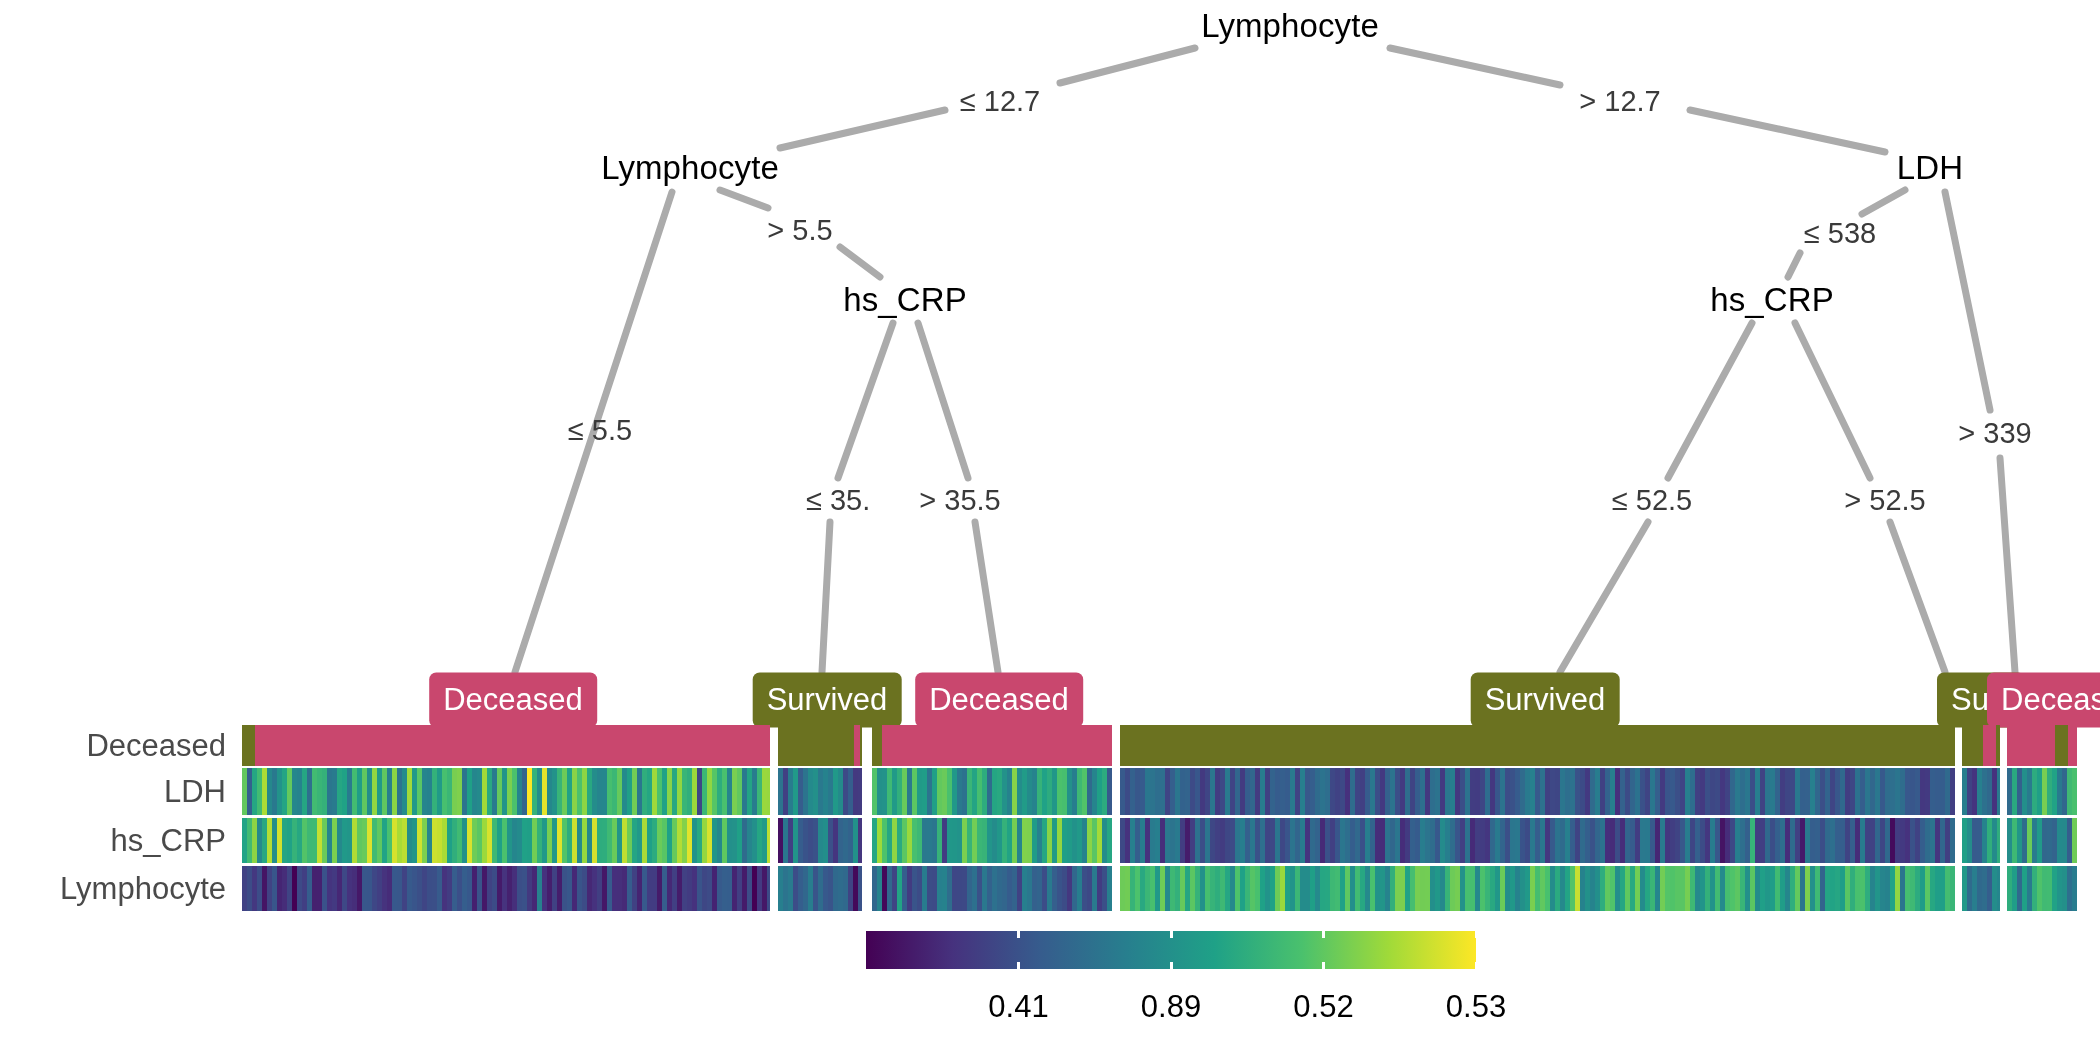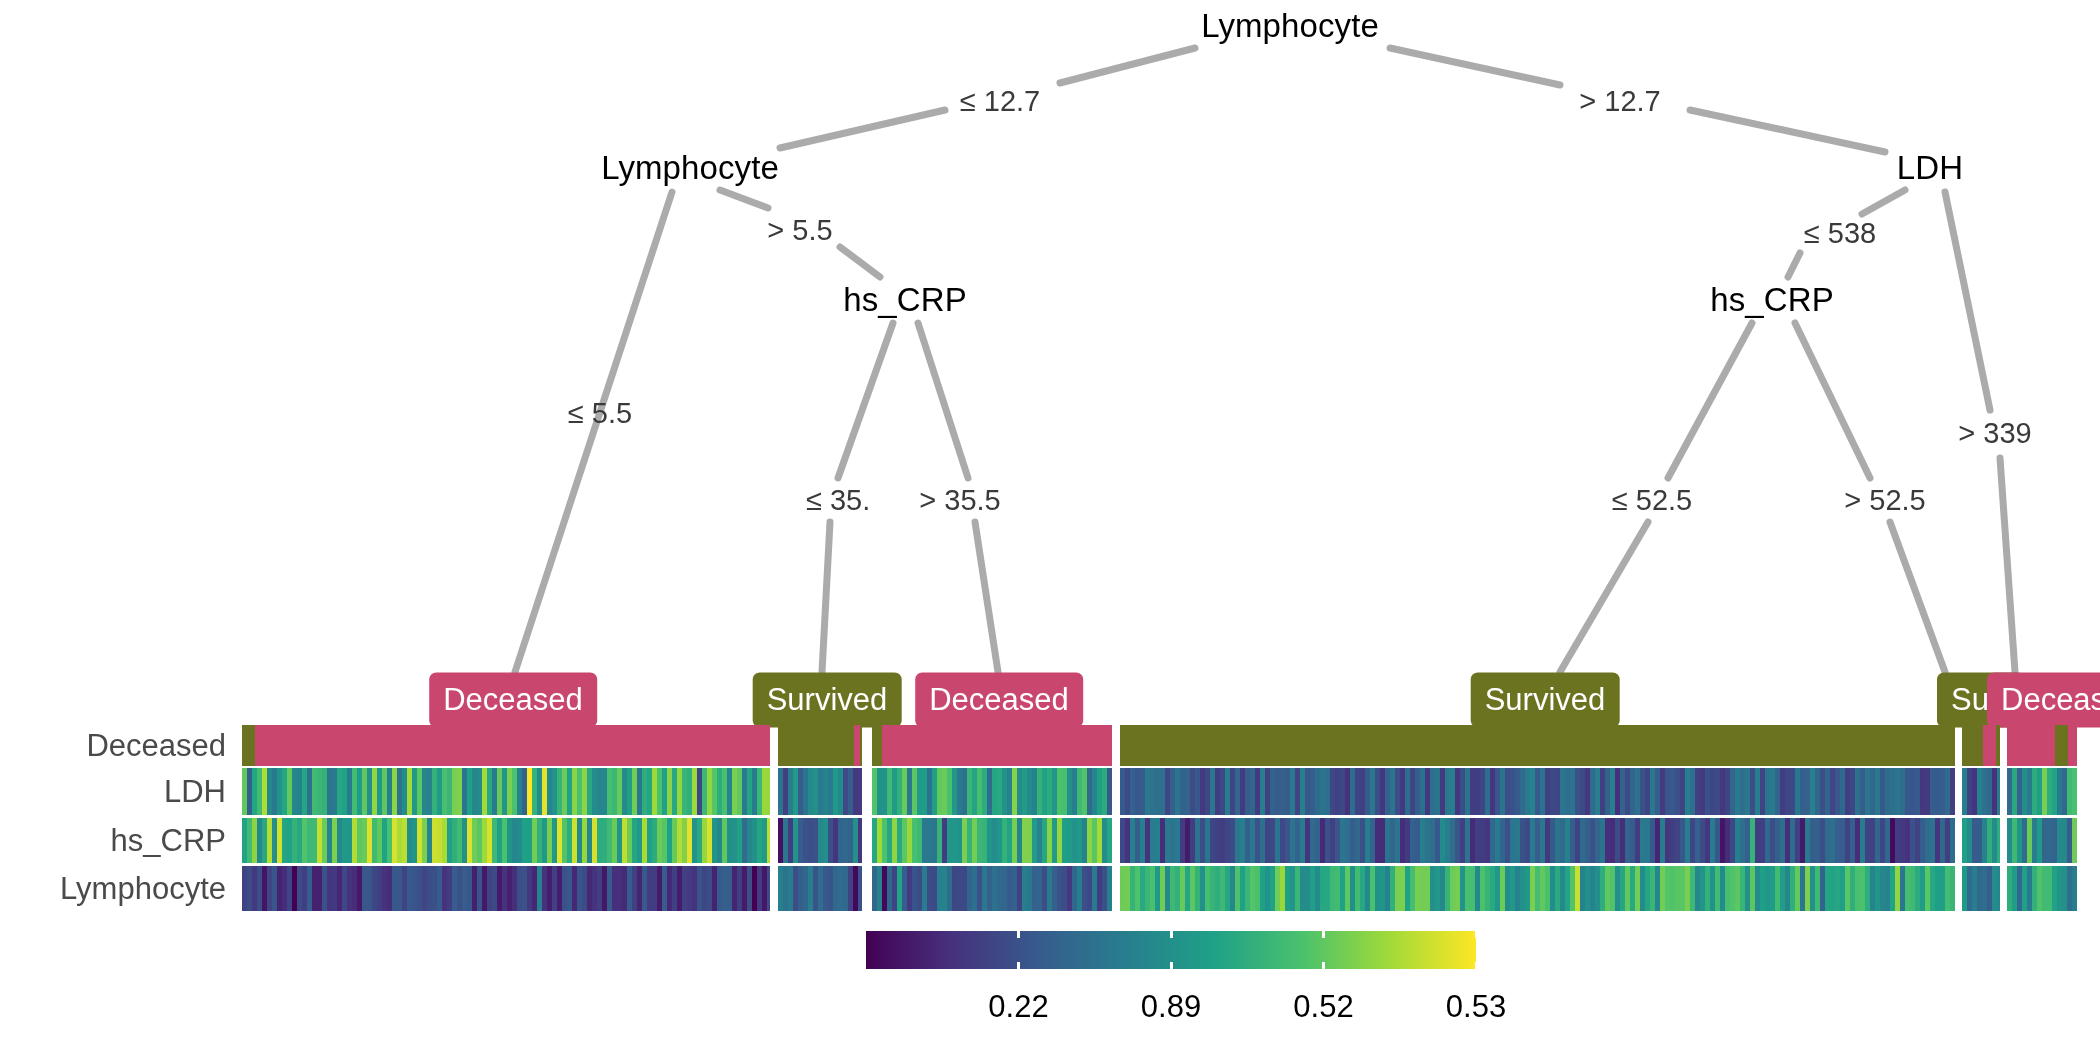--- a/index.html
+++ b/index.html
@@ -75,21 +75,21 @@
   <div id="node-layer">
       <div class="node-label" style="left: 1290px; top: 26px;">Lymphocyte</div>
       <div class="node-label" style="left: 690px; top: 168px;">Lymphocyte</div>
       <div class="node-label" style="left: 1930px; top: 168px;">LDH</div>
       <div class="node-label" style="left: 905px; top: 300px;">hs_CRP</div>
       <div class="node-label" style="left: 1772px; top: 300px;">hs_CRP</div>
     </div>
   <div id="edgelabel-layer">
       <div class="edge-label" style="left: 1000px; top: 101px;">≤ 12.7</div>
       <div class="edge-label" style="left: 1620px; top: 101px;">&gt; 12.7</div>
-      <div class="edge-label" style="left: 600px; top: 413px;">≤ 5.5</div>
+      <div class="edge-label" style="left: 600px; top: 430px;">≤ 5.5</div>
       <div class="edge-label" style="left: 800px; top: 230px;">&gt; 5.5</div>
       <div class="edge-label clip" style="left: 806px; top: 500px; width: 64px;">≤ 35.5</div>
       <div class="edge-label" style="left: 960px; top: 500px; text-align: center;">&gt; 35.5</div>
       <div class="edge-label" style="left: 1840px; top: 233px;">≤ 538</div>
       <div class="edge-label" style="left: 1995px; top: 433px;">&gt; 339</div>
       <div class="edge-label" style="left: 1652px; top: 500px;">≤ 52.5</div>
       <div class="edge-label" style="left: 1885px; top: 500px;">&gt; 52.5</div>
     </div>
   <div id="leaf-layer">
       <div class="leaf leaf-deceased" style="left: 513px; top: 700px;">Deceased</div>
@@ -1238,21 +1238,21 @@
         <div class="hm-cell" style="left: 55px; width: 5px; background: rgb(35, 144, 138);"></div>
         <div class="hm-cell" style="left: 60px; width: 5px; background: rgb(46, 111, 142);"></div>
         <div class="hm-cell" style="left: 65px; width: 5px; background: rgb(40, 124, 142);"></div>
       </div>
     </div>
 
   <div id="legend-layer">
       <div class="cbar" style="left: 866px; top: 931px; width: 610px; height: 38px; background: linear-gradient(to right, rgb(68, 1, 84), rgb(70, 50, 126), rgb(54, 92, 141), rgb(39, 127, 142), rgb(31, 161, 135), rgb(74, 193, 109), rgb(160, 218, 57), rgb(253, 231, 37));"></div>
       <div class="cbar-tick" style="left: 1017px; top: 931px; height: 7px;"></div>
       <div class="cbar-tick" style="left: 1017px; top: 962px; height: 7px;"></div>
-      <div class="cbar-lab" style="left: 1018.5px; top: 989px;">0.22</div>
+      <div class="cbar-lab" style="left: 1018.5px; top: 989px;">0.41</div>
       <div class="cbar-tick" style="left: 1169.5px; top: 931px; height: 7px;"></div>
       <div class="cbar-tick" style="left: 1169.5px; top: 962px; height: 7px;"></div>
       <div class="cbar-lab" style="left: 1171px; top: 989px;">0.89</div>
       <div class="cbar-tick" style="left: 1322px; top: 931px; height: 7px;"></div>
       <div class="cbar-tick" style="left: 1322px; top: 962px; height: 7px;"></div>
       <div class="cbar-lab" style="left: 1323.5px; top: 989px;">0.52</div>
       <div class="cbar-tick" style="left: 1474.5px; top: 931px; height: 7px;"></div>
       <div class="cbar-tick" style="left: 1474.5px; top: 962px; height: 7px;"></div>
       <div class="cbar-lab" style="left: 1476px; top: 989px;">0.53</div>
     </div>

